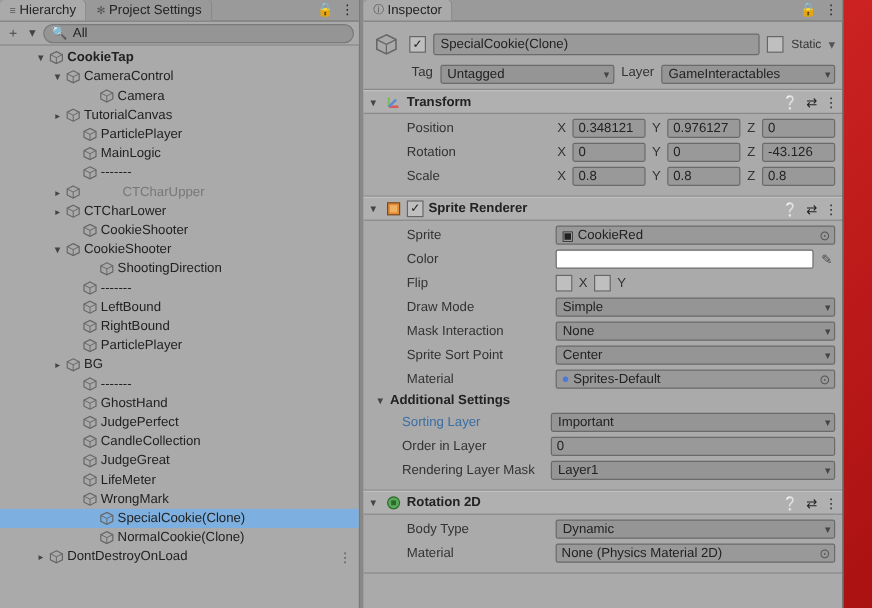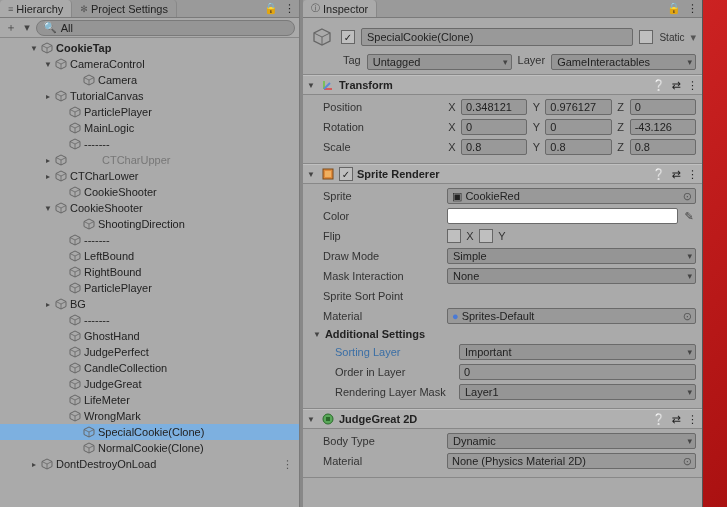--- a/index.html
+++ b/index.html
@@ -42,21 +42,21 @@
   .dd::after { content: "▾"; position: absolute; right: 3px; color: #444; font-size: 9px; }
   .lbl { color: #333; }
   
   .comp { border-bottom: 1px solid #888; }
   .comp-hdr { height: 20px; background: #b0b0b0; display: flex; align-items: center; padding: 0 4px; gap: 4px; border-top: 1px solid #c0c0c0; border-bottom: 1px solid #888; }
   .comp-fold { font-size: 8px; color: #444; width: 10px; }
   .comp-ico { width: 14px; height: 14px; display: flex; align-items: center; justify-content: center; }
   .comp-title { font-weight: 600; flex: 1; }
   .comp-hdr .hdr-btns { display: flex; gap: 6px; color: #555; font-size: 11px; }
   .comp-body { padding: 2px 0 6px 0; }
-  .prop-row { display: flex; align-items: center; height: 20px; padding: 0 6px 0 20px; gap: 4px; }
+  .prop-row { display: flex; align-items: center; height: 20px; padding: 0 6px 0 36px; gap: 4px; }
   .prop-label { width: 120px; color: #333; }
   .prop-label.blue { color: #3a6ea5; }
   .xyz { flex: 1; display: flex; gap: 4px; align-items: center; }
   .xyz .ax { width: 10px; text-align: center; color: #333; }
   .num-field { flex: 1; height: 16px; background: #999; border: 1px solid #6a6a6a; border-radius: 2px; padding: 0 4px; display: flex; align-items: center; font-size: 10px; }
   .obj-field { flex: 1; height: 16px; background: #999; border: 1px solid #6a6a6a; border-radius: 2px; padding: 0 4px; display: flex; align-items: center; gap: 3px; position: relative; }
   .obj-field .dot { position: absolute; right: 3px; color: #555; }
   .color-field { flex: 1; height: 16px; background: #fff; border: 1px solid #6a6a6a; border-radius: 2px; }
   .eyedrop { width: 14px; text-align: center; color: #444; }
   .flip-row .xyz { justify-content: flex-start; }
@@ -613,20 +613,23 @@
           </div>
       </div>
       <div class="prop-row">
         <span class="prop-label">Mask Interaction</span>
         <div class="dd">
             <span>None</span>
           </div>
       </div>
       <div class="prop-row">
         <span class="prop-label">Sprite Sort Point</span>
+        <div class="dd">
+            <span>Center</span>
+          </div>
       </div>
       <div class="prop-row">
         <span class="prop-label">Material</span>
         <div class="obj-field">
           <span style="color:#4a7ad6">●</span>
           <span>Sprites-Default</span>
           <span class="dot">⊙</span>
         </div>
       </div>
       <div class="sub-header">
@@ -656,21 +659,21 @@
 
   <div class="comp">
     <div class="comp-hdr">
       <span class="comp-fold">▼</span>
       <span class="comp-ico">
         <svg width="14" height="14" viewBox="0 0 14 14">
             <circle cx="7" cy="7" r="5" fill="#5aa85a" stroke="#2a6a2a"></circle>
             <rect x="5" y="5" width="4" height="4" fill="#2a6a2a"></rect>
           </svg>
       </span>
-      <span class="comp-title">JudgeGreat 2D</span>
+      <span class="comp-title">Rotation 2D</span>
       <div class="hdr-btns">
           <span>❔</span>
           <span>⇄</span>
           <span>⋮</span>
         </div>
     </div>
     <div class="comp-body">
       <div class="prop-row">
         <span class="prop-label">Body Type</span>
         <div class="dd">

